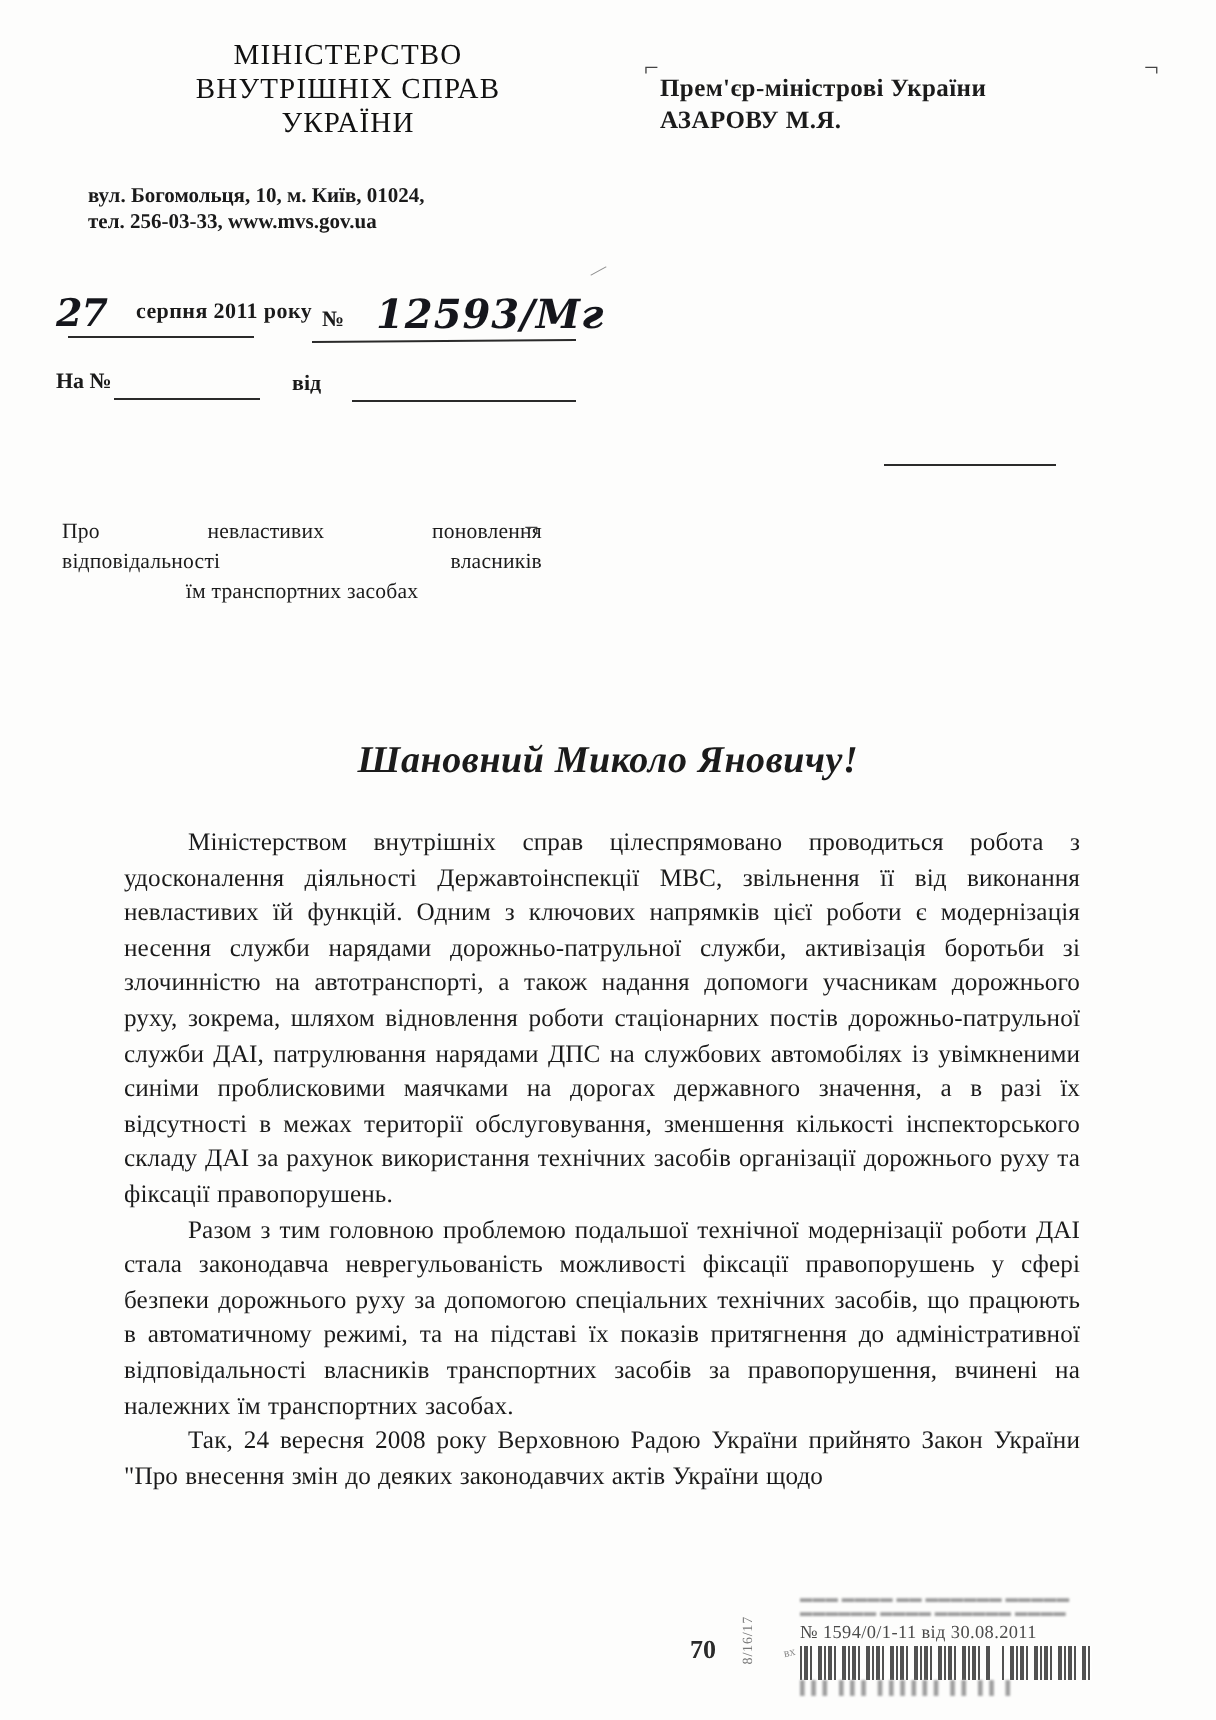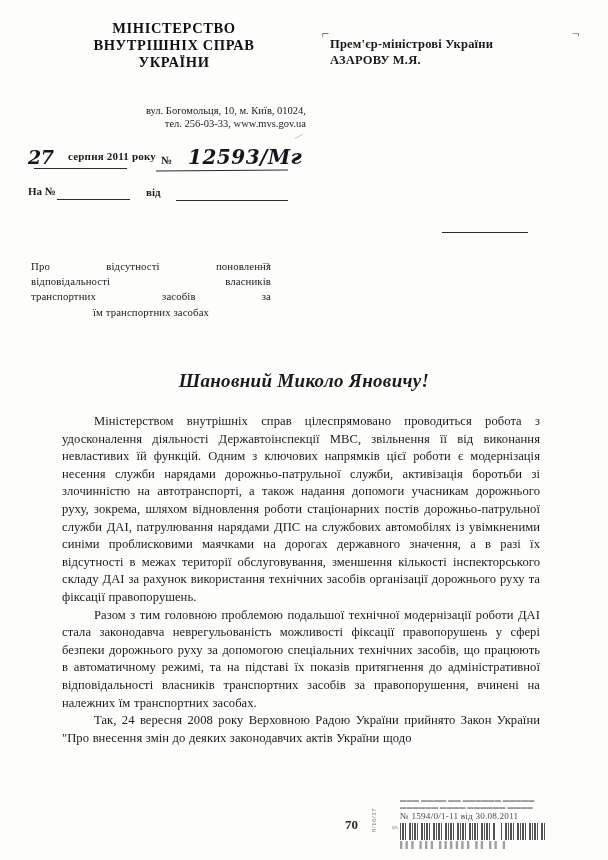--- a/index.html
+++ b/index.html
@@ -23,36 +23,36 @@
   }
   
   .letterhead {
     position: absolute;
     left: 40px;
     top: 20px;
     width: 268px;
     text-align: center;
   }
   .lh-line {
-    font-weight: bold;
+    font-weight: normal;
     font-size: 14.5px;
     letter-spacing: 0.6px;
     line-height: 17px;
     color: #111;
   }
   .address {
     position: absolute;
     left: 44px;
-    top: 104px;
+    top: 92px;
     width: 262px;
-    text-align: right;
+    text-align: left;
     font-size: 10.5px;
     line-height: 13px;
     color: #1a1a1a;
-    font-weight: normal;
+    font-weight: bold;
   }
   
   .dateline {
     position: absolute;
     left: 28px;
     top: 150px;
     width: 290px;
     height: 26px;
   }
   .hw {
@@ -302,31 +302,26 @@
   <span class="bracket br-tr">¬</span>
   <div class="addressee">
     <div>Прем'єр-міністрові України</div>
     <div>АЗАРОВУ М.Я.</div>
   </div>
 
   <span class="bracket br-sub-tr">¬</span>
   <div class="subject">
     <div style="display:flex;justify-content:space-between;">
         <span>Про</span>
-        <span>відсутності</span>
+        <span>невластивих</span>
         <span>поновлення</span>
       </div>
     <div style="display:flex;justify-content:space-between;">
         <span>відповідальності</span>
         <span>власників</span>
-      </div>
-    <div style="display:flex;justify-content:space-between;">
-        <span>транспортних</span>
-        <span>засобів</span>
-        <span>за</span>
       </div>
     <div class="last">їм транспортних засобах</div>
   </div>
 
   <div class="corner-tick">⁄</div>
 
   <div class="salutation">Шановний Миколо Яновичу!</div>
 
   <div class="body">
     <p>Міністерством внутрішніх справ цілеспрямовано проводиться робота з удосконалення діяльності Державтоінспекції МВС, звільнення її від виконання невластивих їй функцій. Одним з ключових напрямків цієї роботи є модернізація несення служби нарядами дорожньо-патрульної служби, активізація боротьби зі злочинністю на автотранспорті, а також надання допомоги учасникам дорожнього руху, зокрема, шляхом відновлення роботи стаціонарних постів дорожньо-патрульної служби ДАІ, патрулювання нарядами ДПС на службових автомобілях із увімкненими синіми проблисковими маячками на дорогах державного значення, а в разі їх відсутності в межах території обслуговування, зменшення кількості інспекторського складу ДАІ за рахунок використання технічних засобів організації дорожнього руху та фіксації правопорушень.</p>

